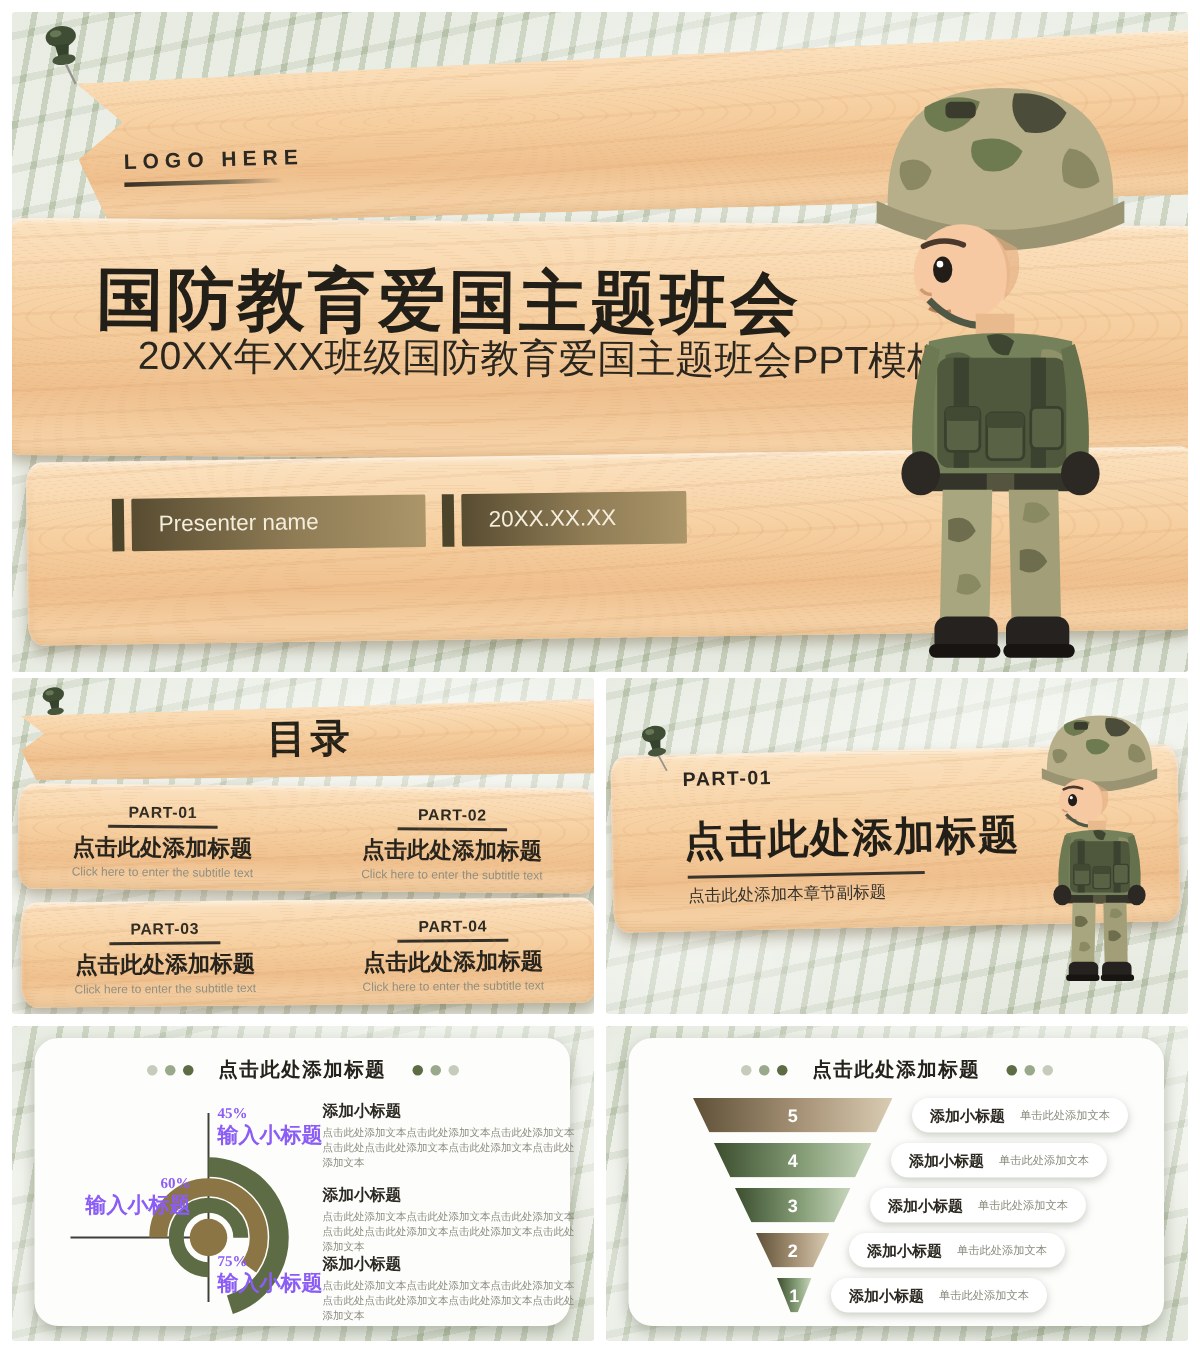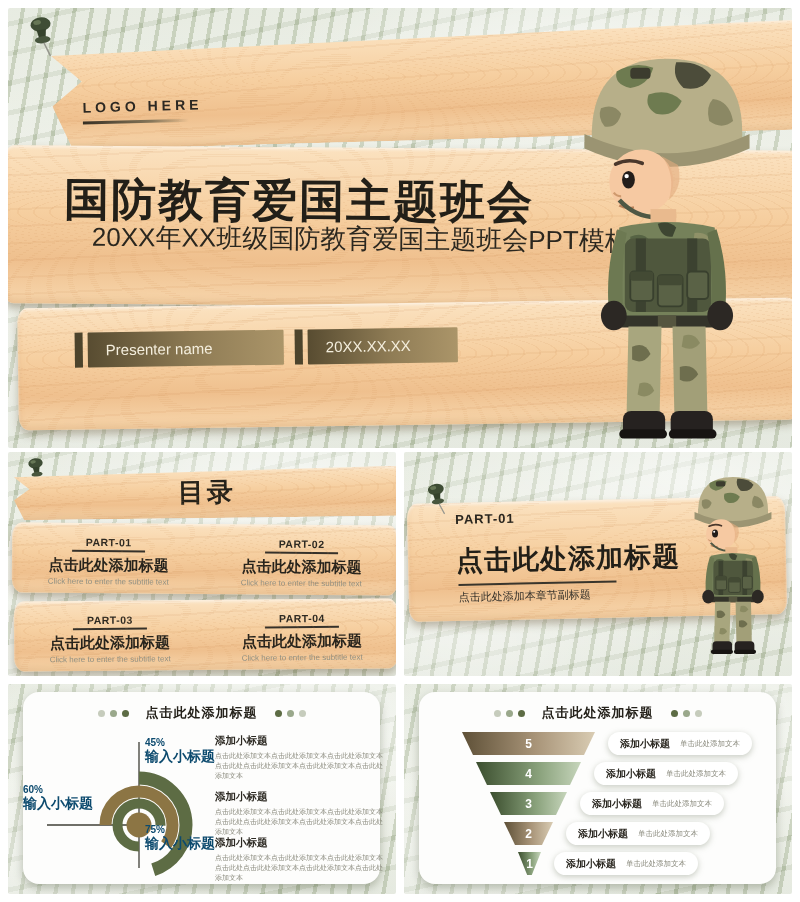--- a/index.html
+++ b/index.html
@@ -77,21 +77,21 @@
   
   .card { position:absolute; left:15px; top:8px; width:357px; height:192px; background:#fdfdfc;
           border-radius:16px; box-shadow:0 4px 10px rgba(108,118,96,.45); }
   .card-header { position:absolute; left:0; right:0; top:12px; display:flex; align-items:center; justify-content:center; gap:5px; }
   .dot { width:7px; height:7px; border-radius:50%; }
   .d1 { background:#c6ccbc; } .d2 { background:#9aa88b; } .d3 { background:#5d6c44; }
   .card-title { font-size:13px; font-weight:bold; color:#26231c; letter-spacing:1px; margin:0 12px; }
 
   
   .radial-svg { position:absolute; left:16px; top:48px; }
-  .pct-block { position:absolute; color:#0c4a6e; }
+  .pct-block { position:absolute; color:#8b5cf6;font-family:Liberation Serif, serif; }
   .pct { font-size:10px; font-weight:bold; }
   .pct-label { font-size:14px; font-weight:bold; }
   .rt-block { position:absolute; left:192px; width:172px; }
   .rt-head { font-size:10.5px; font-weight:bold; color:#2c2922; }
   .rt-body { font-size:7px; color:#8b8b7e; line-height:1.4; margin-top:3px; }
 
   
   .f-row { position:absolute; display:flex; align-items:center; height:23px; }
   .f-bar { height:23px; display:flex; align-items:center; justify-content:center;
            clip-path:polygon(0 0,100% 0,calc(100% - 11px) 100%,11px 100%);
@@ -276,25 +276,25 @@
       <circle cx="100" cy="85" r="47" fill="none" stroke="#5d6c44" stroke-width="13" stroke-dasharray="132.9 295.3" transform="rotate(-90 100 85)"></circle>
       <circle cx="100" cy="85" r="33.5" fill="none" stroke="#8c7544" stroke-width="12" stroke-dasharray="126.3 210.5" transform="rotate(180 100 85)"></circle>
       <circle cx="100" cy="85" r="21.5" fill="none" stroke="#5d6c44" stroke-width="10" stroke-dasharray="101.3 135.1" transform="rotate(90 100 85)"></circle>
       <circle cx="100" cy="85" r="12.5" fill="#8c7544"></circle>
     </svg>
 
     <div class="pct-block" style="left:122px;top:45px">
       <div class="pct">45%</div>
       <div class="pct-label">输入小标题</div>
     </div>
-    <div class="pct-block" style="left:0;top:92px;width:104px;text-align:left">
+    <div class="pct-block" style="left:0;top:92px;width:104px;text-align:right">
       <div class="pct">60%</div>
       <div class="pct-label">输入小标题</div>
     </div>
-    <div class="pct-block" style="left:122px;top:132px">
+    <div class="pct-block" style="left:122px;top:144px">
       <div class="pct">75%</div>
       <div class="pct-label">输入小标题</div>
     </div>
 
     <div class="rt-block" style="top:42px">
       <div class="rt-head">添加小标题</div>
       <div class="rt-body">点击此处添加文本点击此处添加文本点击此处添加文本点击此处点击此处添加文本点击此处添加文本点击此处添加文本</div>
     </div>
     <div class="rt-block" style="top:98px">
       <div class="rt-head">添加小标题</div>

